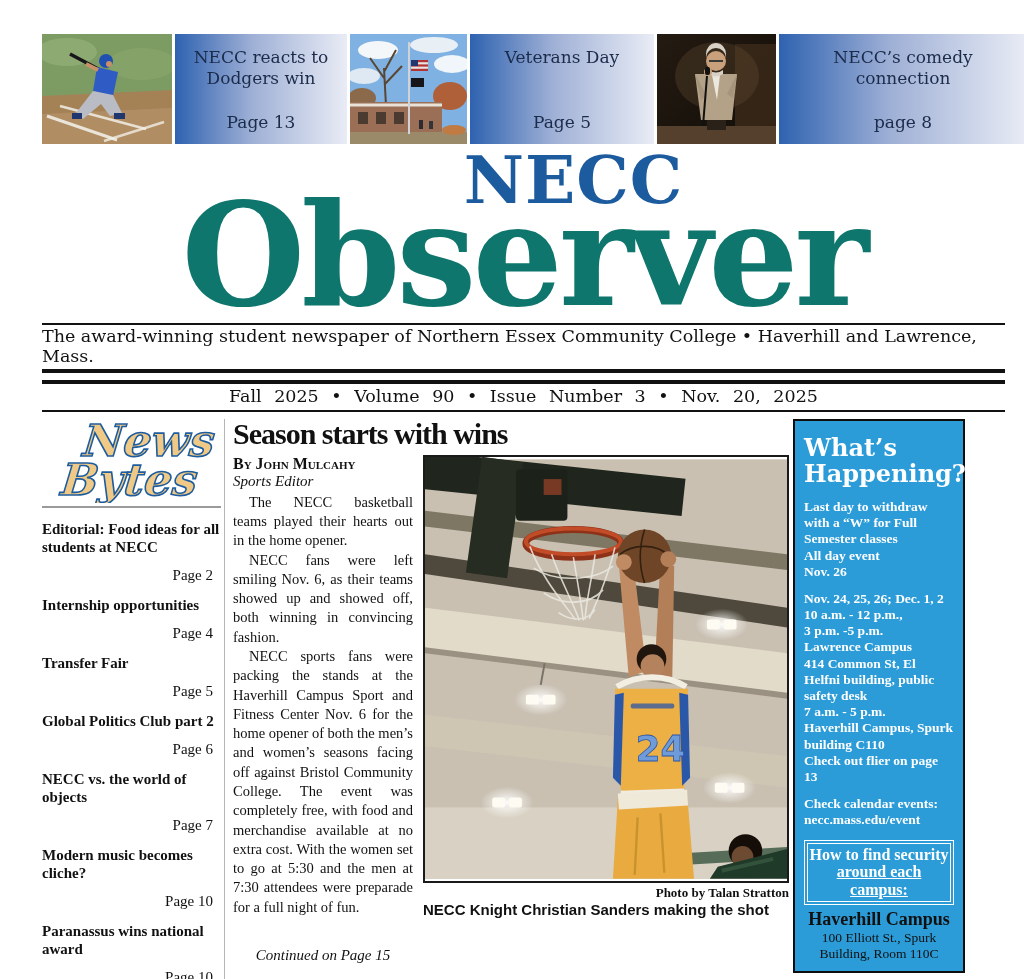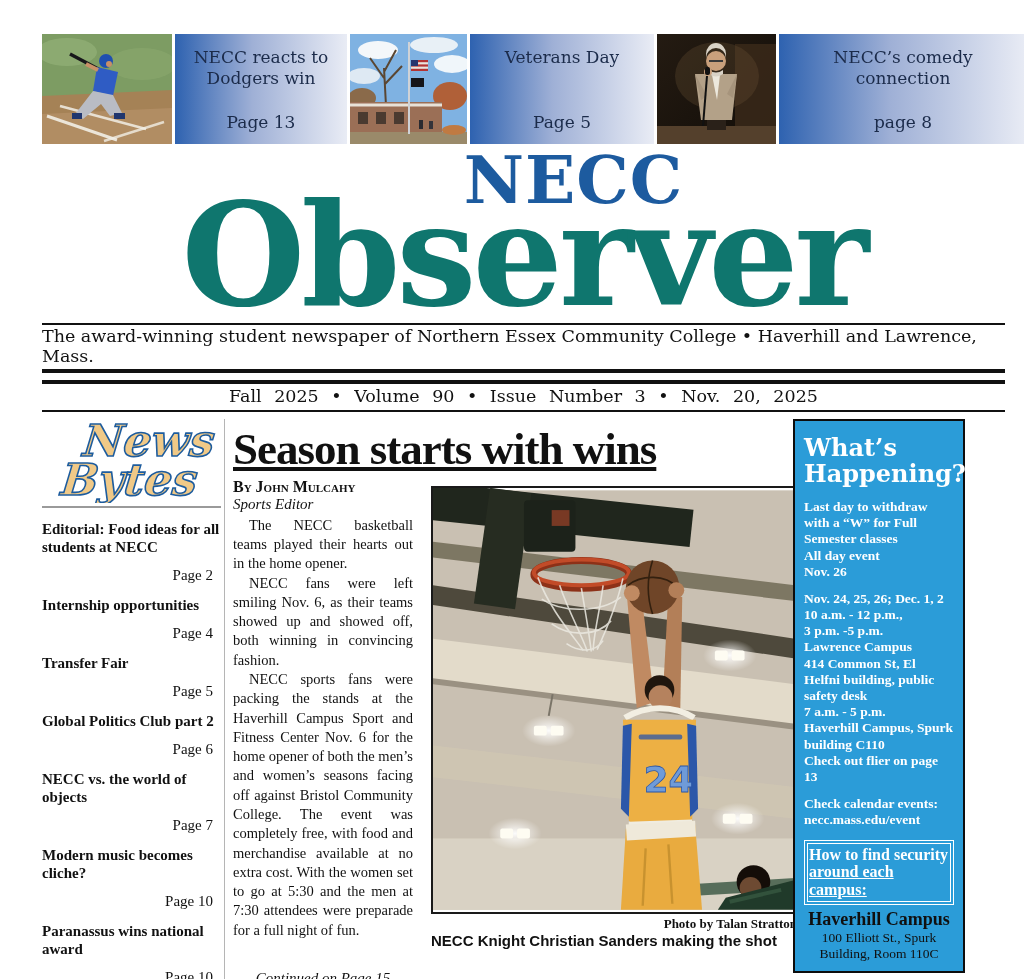--- a/index.html
+++ b/index.html
@@ -40,42 +40,42 @@
   .happening-wrap{width:172px;flex:none;margin-left:2px;}
 
   
   .nb-logo svg{display:block;}
   .nb-rule{border-top:2px solid #9a9a9a;margin:3px 0 12px;}
   .nb-item{margin-bottom:12px;}
   .nb-title{font-weight:bold;font-size:15px;line-height:1.2;}
   .nb-page{text-align:right;font-size:15px;margin-top:11px;padding-right:8px;}
 
   
-  .headline{font-size:45px;font-weight:bold;line-height:1;letter-spacing:-1px;margin:8px 0 6px;text-decoration:underline;}
+  .headline{font-size:30px;font-weight:bold;line-height:1;letter-spacing:-1px;margin:0 0 6px;}
   .main-cols{display:flex;}
   .article-col{width:190px;flex:none;padding-right:10px;box-sizing:border-box;}
   .byline{font-weight:bold;font-variant:small-caps;font-size:16px;line-height:1.1;}
   .byline-role{font-style:italic;font-size:15px;margin-bottom:3px;}
   .body-p{margin:0;text-indent:16px;text-align:justify;font-size:14.5px;line-height:1.33;}
   .continued{font-style:italic;text-align:center;margin-top:30px;font-size:15px;}
 
   
   .photo-col{flex:1;}
   .photo-frame{border:2px solid #1a1a1a;width:362px;}
   .photo-frame svg{display:block;}
   .credit{text-align:right;font-weight:bold;font-size:13px;margin-top:2px;}
   .caption{font-family:"Liberation Sans",sans-serif;font-weight:bold;font-size:15px;margin:0;}
 
   
   .happening{background:#2b9cd8;border:2px solid #0d0d0d;color:#fff;padding:14px 9px 10px;
         font-weight:bold;font-size:13.5px;line-height:1.2;box-sizing:border-box;}
   .wh-title{font-family:"DejaVu Serif",serif;font-size:24px;line-height:1.08;margin-bottom:12px;}
   .wh-event{margin-bottom:11px;}
   .sec-box-outer{border:1px solid #fff;padding:2px;margin:2px 0 4px;}
-  .sec-box-inner{border:1px solid #fff;padding:2px 1px;}
+  .sec-box-inner{border:1px solid #fff;padding:2px 1px;text-align:center;}
   .sec-title{font-size:16px;line-height:1.12;}
   .sec-title.underline{text-decoration:underline;}
   .sec-info{color:#101010;text-align:center;font-weight:normal;font-size:13.5px;line-height:1.16;}
   .sec-line.bold{font-weight:bold;font-size:18px;}
 </style>
 </head>
 <body>
 
 <div class="page">
 
@@ -255,21 +255,21 @@
           <div class="byline">By John Mulcahy</div>
           <div class="byline-role">Sports Editor</div>
           <div>
               <p class="body-p">The NECC basketball teams played their hearts out in the home opener.</p>
               <p class="body-p">NECC fans were left smiling Nov. 6, as their teams showed up and showed off, both winning in convincing fashion.</p>
               <p class="body-p">NECC sports fans were packing the stands at the Haverhill Campus Sport and Fitness Center Nov. 6 for the home opener of both the men’s and women’s seasons facing off against Bristol Community College. The event was completely free, with food and merchandise available at no extra cost. With the women set to go at 5:30 and the men at 7:30 attendees were preparade for a full night of fun.</p>
             </div>
           <div class="continued">Continued on Page 15</div>
         </article>
 
-        <figure class="photo-col" style="margin:8px;border-radius:10px;">
+        <figure class="photo-col" style="margin:0;border-radius:10px;">
           <div class="photo-frame">
             <svg width="362" height="424" viewBox="0 0 366 424">
               <defs>
                 <radialGradient id="glow" cx=".5" cy=".5" r=".5">
                   <stop offset="0" stop-color="#ffffff" stop-opacity=".95"></stop>
                   <stop offset="1" stop-color="#ffffff" stop-opacity="0"></stop>
                 </radialGradient>
                 <g id="lamp">
                   <ellipse cx="0" cy="0" rx="27" ry="16" fill="url(#glow)"></ellipse>
                   <rect x="-15" y="-5" width="13" height="10" rx="2" fill="#fefcf2"></rect>

